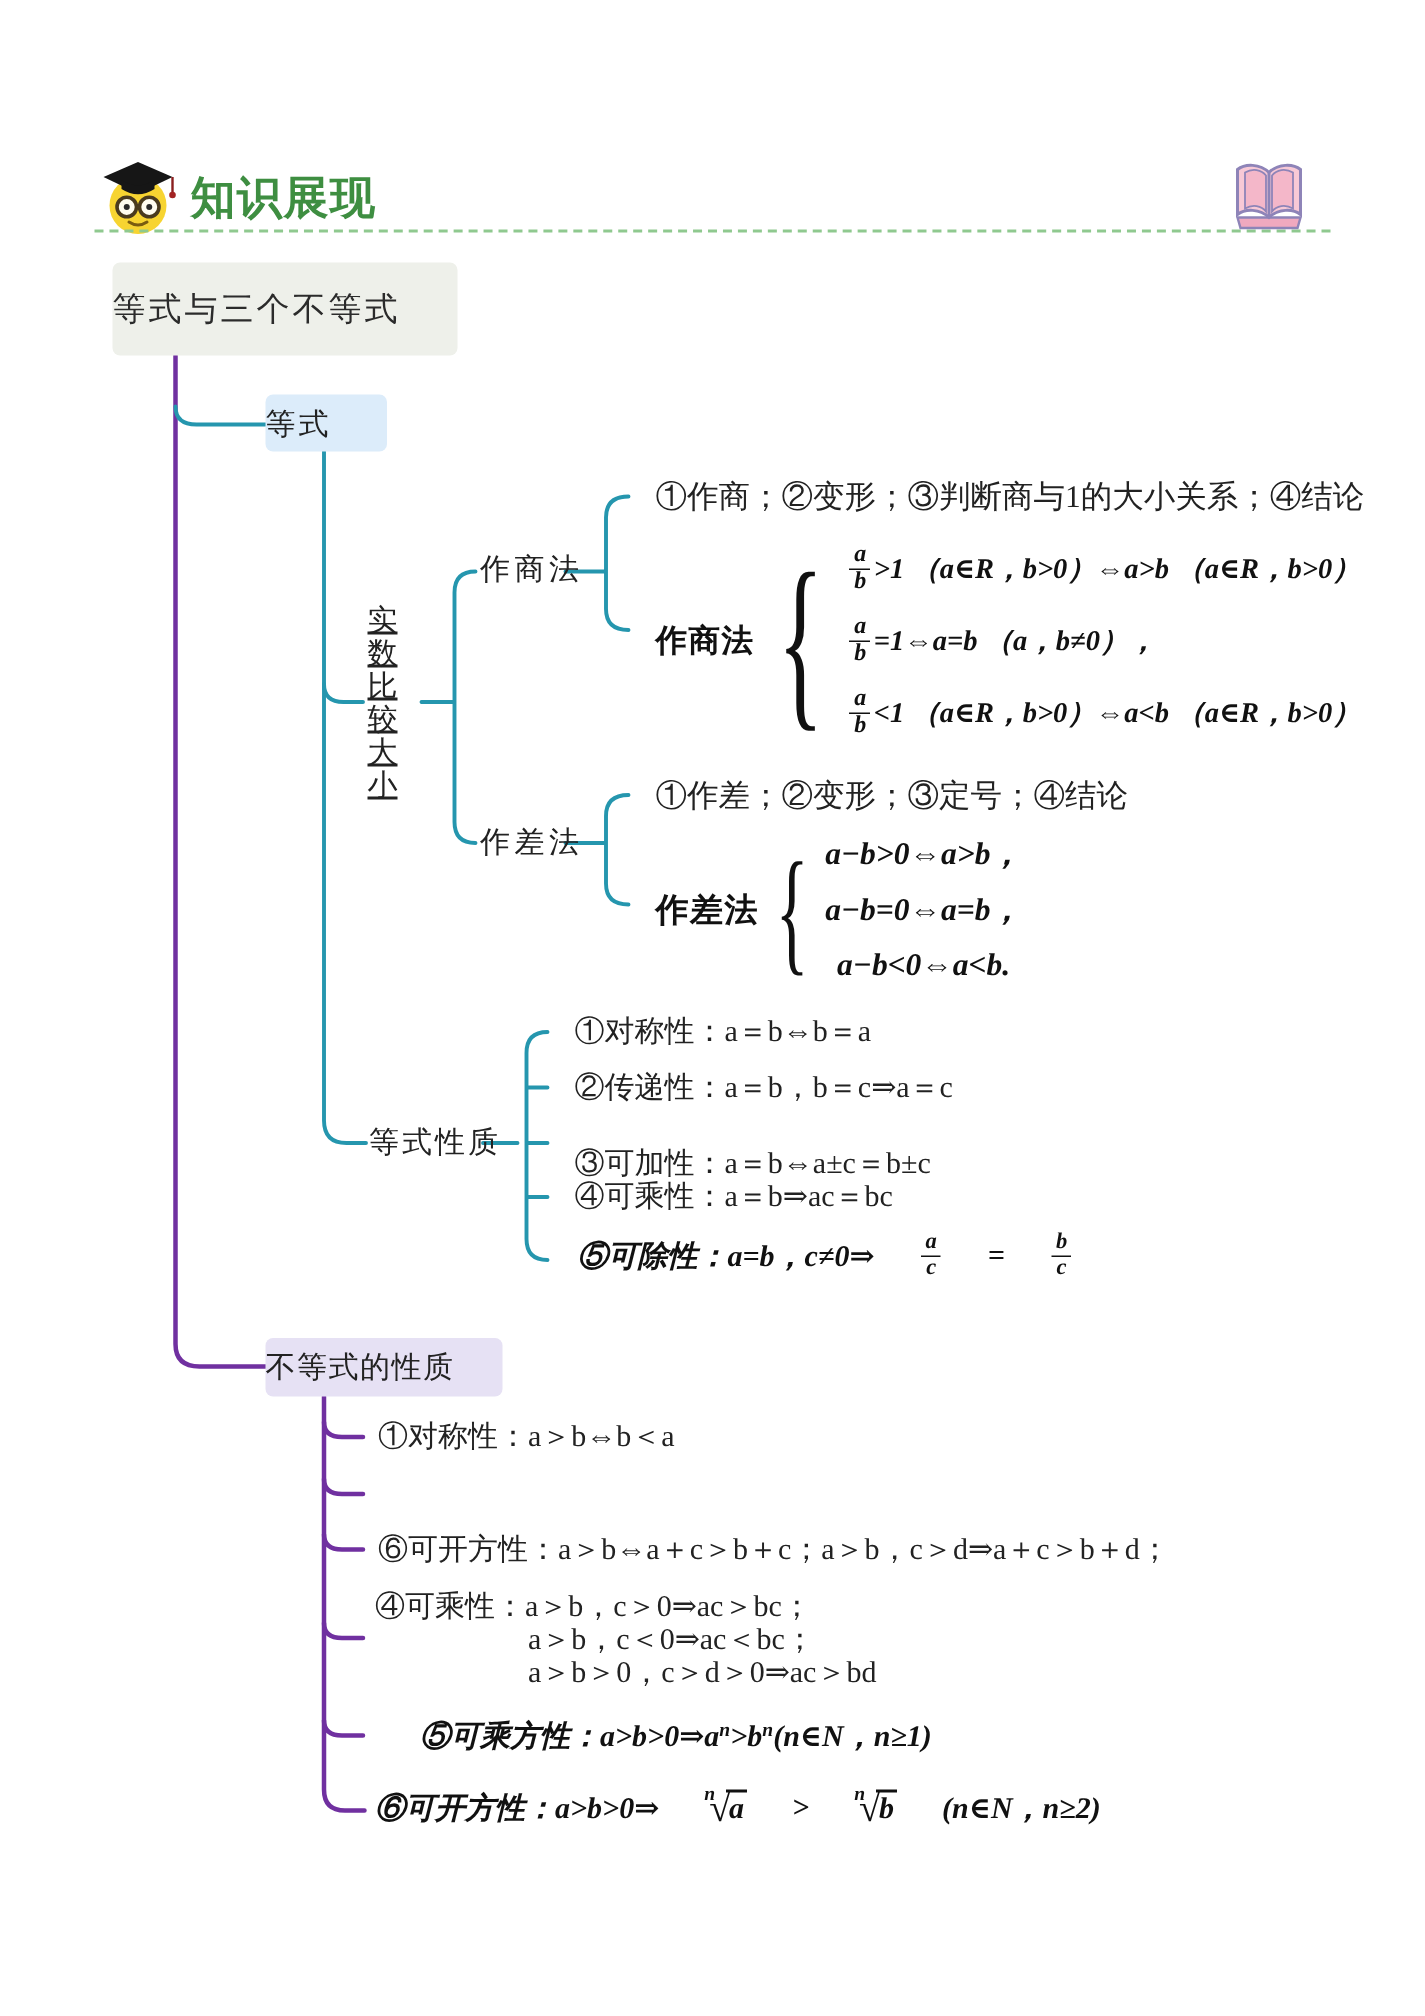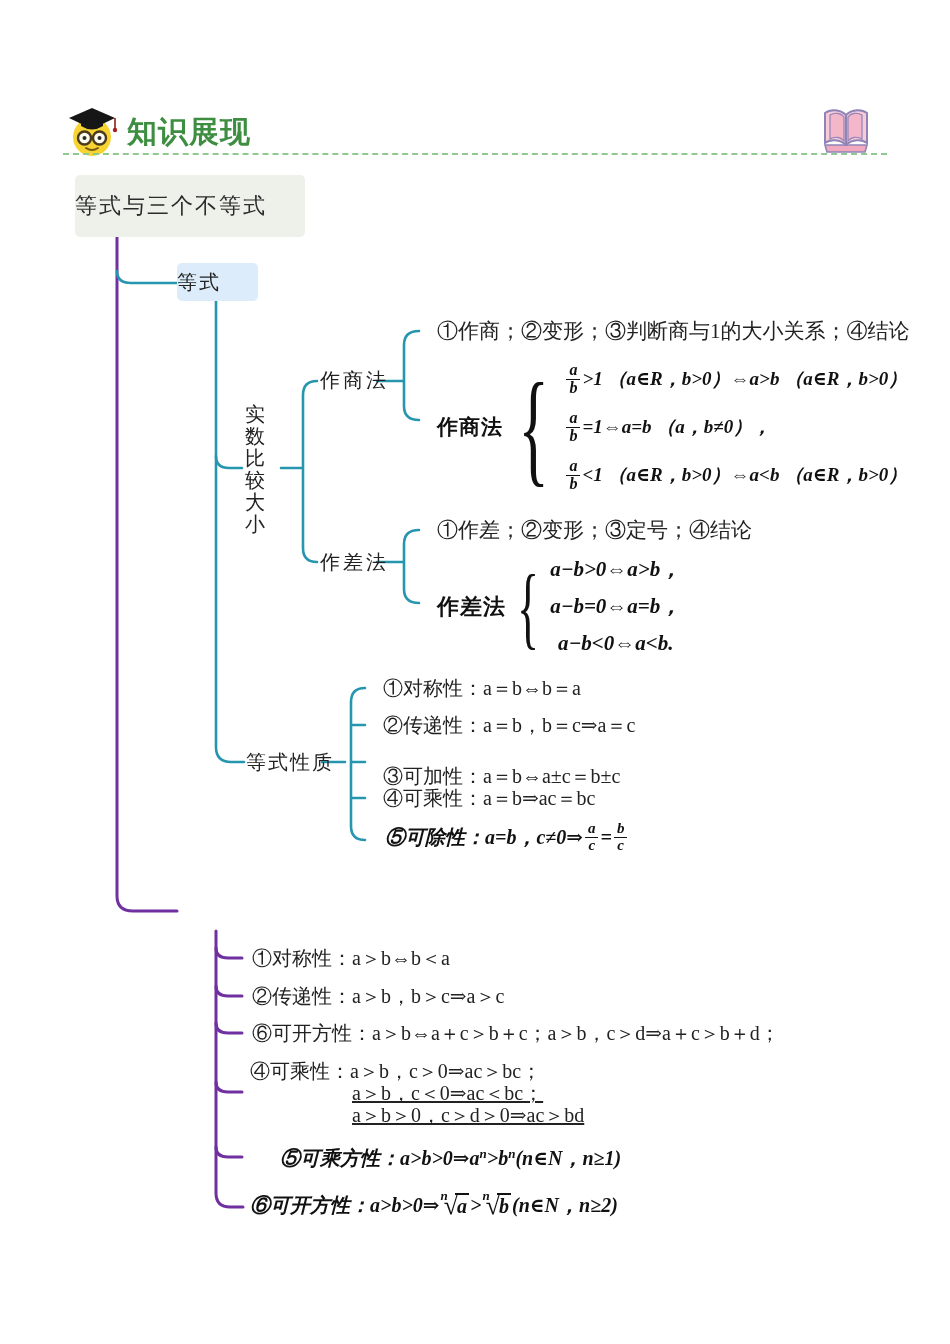--- a/index.html
+++ b/index.html
@@ -15,41 +15,41 @@
     font-size:30px;color:#3e8e41;letter-spacing:1px;}
   .hdr-line{position:absolute;left:63px;top:153px;width:824px;border-top:2.5px dashed #8fc98f;}
   .book{position:absolute;left:818px;top:106px;}
   
   .nbox{display:flex;align-items:center;justify-content:flex-start;border-radius:5px;}
   .root-box{left:75px;top:175px;width:230px;height:62px;background:#eef0ea;font-size:22px;letter-spacing:2px;color:#2b2b2b;}
   .dengshi-box{left:177px;top:263px;width:81px;height:38px;background:#dcecfa;font-size:20px;letter-spacing:2px;}
   .budengshi-box{left:177px;top:892px;width:158px;height:39px;background:#e6e1f4;font-size:20px;letter-spacing:1px;}
   
   .lbl{font-size:20px;line-height:24px;white-space:nowrap;}
-  .vlbl{width:24px;font-size:20px;line-height:22px;word-break:break-all;text-align:center;}
+  .vlbl{width:24px;font-size:20px;line-height:22px;word-break:break-all;text-align:center;text-decoration:underline;}
   .item{font-size:20px;line-height:24px;white-space:nowrap;}
   
   .fm{font-style:italic;font-weight:700;color:#111;}
   .fblock{display:flex;align-items:center;}
   .fblock .flabel{font-size:21px;font-style:normal;letter-spacing:1px;align-self:center;}
   .brace{font-weight:400;font-style:normal;line-height:1;transform:scaleX(.5);transform-origin:center;}
   .rows{display:flex;flex-direction:column;}
   .srow{height:48px;display:flex;align-items:center;font-size:19px;white-space:nowrap;}
   .crow{font-size:21px;line-height:37px;white-space:nowrap;text-align:center;}
   .frac{display:inline-flex;flex-direction:column;align-items:center;line-height:1.05;margin:0 2px;vertical-align:middle;}
   .frac .fn{padding:0 3px;}
   .frac .fd{border-top:1.6px solid #111;padding:0 3px;}
-  .inline-f{display:flex;align-items:center;white-space:nowrap;}
+  .inline-f{display:flex;align-items:center;white-space:nowrap;gap:29px;}
   .sp{font-size:13px;position:relative;top:-7px;font-style:italic;font-weight:700;}
   .nroot{display:inline-flex;align-items:center;margin:0 1px;}
   .nroot .idx{font-size:13px;position:relative;top:-10px;margin-right:-4px;}
   .nroot .rad{font-size:26px;font-weight:700;line-height:1;font-style:normal;}
   .nroot .rcd{border-top:2px solid #111;margin-left:-3px;padding:0 2px;}
   .ml3{line-height:22px;white-space:nowrap;font-size:20px;}
-  .ind{padding-left:102px;text-decoration:underline;}
+  .ind{padding-left:102px;}
 </style>
 </head>
 <body>
 
 <div id="canvas">
 
   <svg id="wires" viewBox="0 0 950 1344">
 
     <path d="M117,237 V896 Q117,911 133,911 H177" fill="none" stroke="#7030a0" stroke-width="3" stroke-linecap="round"></path>
 
@@ -97,20 +97,23 @@
       <path d="M44,9 C39,6 33,7 30,11 L30,35 C33,31 39,30 44,33 Z" fill="#f4b7c9" stroke="#8e84b8" stroke-width="1.2"></path>
     </svg>
   </div>
 
   <div class="abs nbox root-box">
     <span>等式与三个不等式</span>
   </div>
   <div class="abs nbox dengshi-box">
     <span>等式</span>
   </div>
+  <div class="abs nbox budengshi-box">
+    <span>不等式的性质</span>
+  </div>
 
   <div class="abs vlbl" style="left:243px;top:403px;">实数比较大小</div>
 
   <div class="abs lbl" style="left:320px;top:368px;letter-spacing:3px;">作商法</div>
   <div class="abs item" style="left:437px;top:319px;font-size:21px;">①作商；②变形；③判断商与1的大小关系；④结论</div>
 
   <div class="abs fblock fm" style="left:437px;top:355px;">
     <span class="flabel">作商法</span>
     <span class="brace" style="font-size:128px;">{</span>
     <span class="rows">
@@ -163,21 +166,20 @@
         <span class="fd">c</span>
       </span>
     <span>=</span>
     <span class="frac" style="font-size:15px;">
         <span class="fn">b</span>
         <span class="fd">c</span>
       </span>
   </div>
 
   <div class="abs item" style="left:252px;top:946px;">①对称性：a＞b⇔b＜a</div>
-  <div class="abs item" style="left:252px;top:984px;">②传递性：a＞b，b＞c⇒a＞c</div>
   <div class="abs item" style="left:252px;top:1021px;">⑥可开方性：a＞b⇔a＋c＞b＋c；a＞b，c＞d⇒a＋c＞b＋d；</div>
 
   <div class="abs" style="left:250px;top:1060px;">
     <div class="ml3">④可乘性：a＞b，c＞0⇒ac＞bc；</div>
     <div class="ml3 ind">a＞b，c＜0⇒ac＜bc；</div>
     <div class="ml3 ind">a＞b＞0，c＞d＞0⇒ac＞bd</div>
   </div>
 
   <div class="abs fm" style="left:258px;top:1146px;font-size:20px;line-height:24px;white-space:nowrap;margin-left:22px;">
     <span>⑤可乘方性：a&gt;b&gt;0⇒a</span><span class="sp">n</span><span>&gt;b</span><span class="sp">n</span><span>(n∈N，n≥1)</span>

